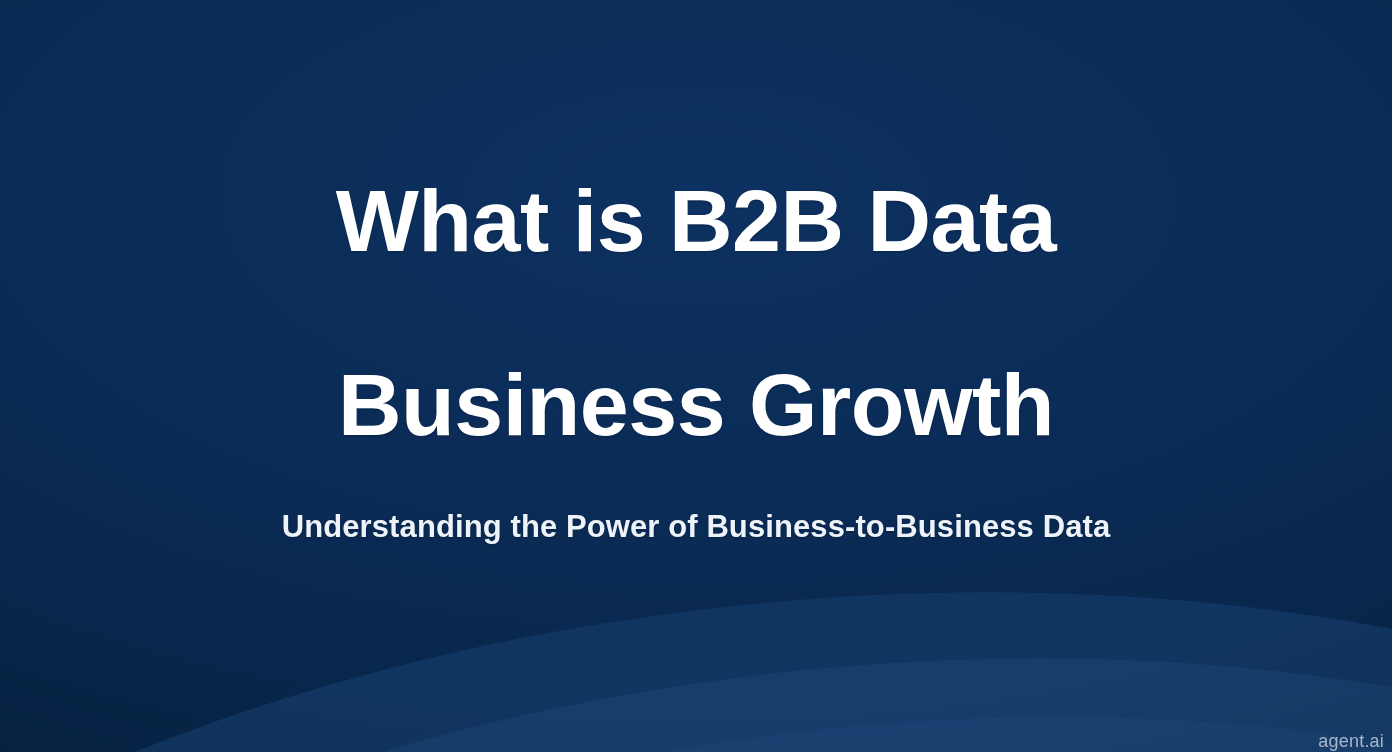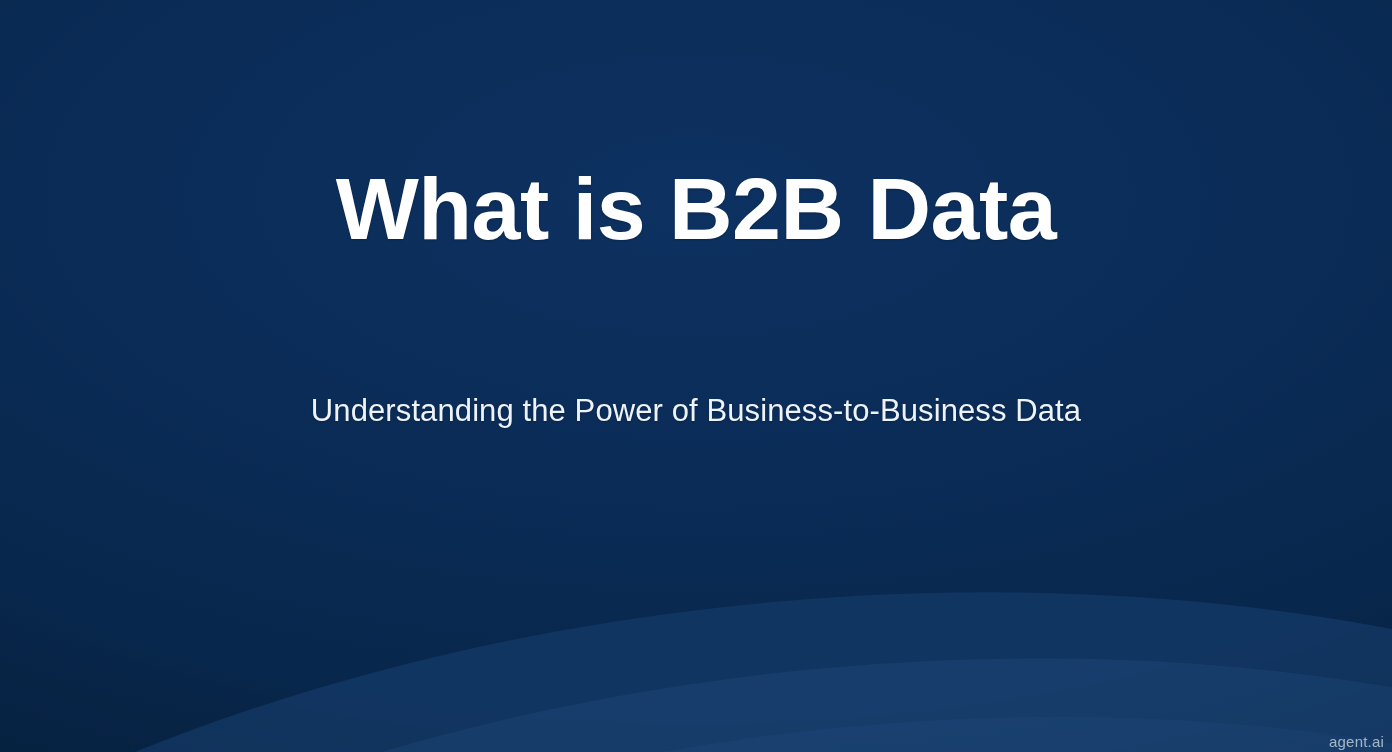--- a/index.html
+++ b/index.html
@@ -66,53 +66,53 @@
   
   .content {
     position: absolute;
     inset: 0;
     display: flex;
     flex-direction: column;
     align-items: center;
     z-index: 5;
   }
   .title {
-    margin: 0;
+    margin: 12px;
     padding: 0 60px;
     text-align: center;
     color: #ffffff;
     font-size: 88px;
     line-height: 92px;
     font-weight: 700;
     letter-spacing: -0.5px;
     max-width: 830px;
     text-shadow: 0 1px 2px rgba(0,0,0,0.22);
   }
   .title-spacer { height: 163px; }
   .subtitle {
     margin: 0;
     padding: 0 40px;
     text-align: center;
     color: #eef3f9;
     font-size: 31px;
     line-height: 40px;
-    font-weight: 400;
+    font-weight: 700;
     letter-spacing: 0.1px;
     text-shadow: 0 1px 2px rgba(0,0,0,0.2);
   }
   .subtitle-spacer { height: 44px; }
 
   
   .watermark {
     position: absolute;
     right: 8px;
     bottom: 3px;
     z-index: 9;
     color: #b9c6d6;
-    font-size: 15px;
+    font-size: 18px;
     line-height: 15px;
     font-weight: 400;
     letter-spacing: 0.2px;
     opacity: 0.88;
   }
 </style>
 </head>
 <body>
 
 <div id="slide">
@@ -121,20 +121,21 @@
   <div class="arc arc-mid"></div>
   <div class="arc arc-inner"></div>
   <div class="vignette"></div>
 
   <div class="content">
     <div class="title-spacer"></div>
 
     <h1 class="title">
       <span>What is B2B Data</span><br>
       <br>
+      <span>Business Growth</span>
     </h1>
 
     <div class="subtitle-spacer"></div>
 
     <p class="subtitle">Understanding the Power of Business-to-Business Data</p>
   </div>
 
   <div class="watermark">agent.ai</div>
 
 </div>

